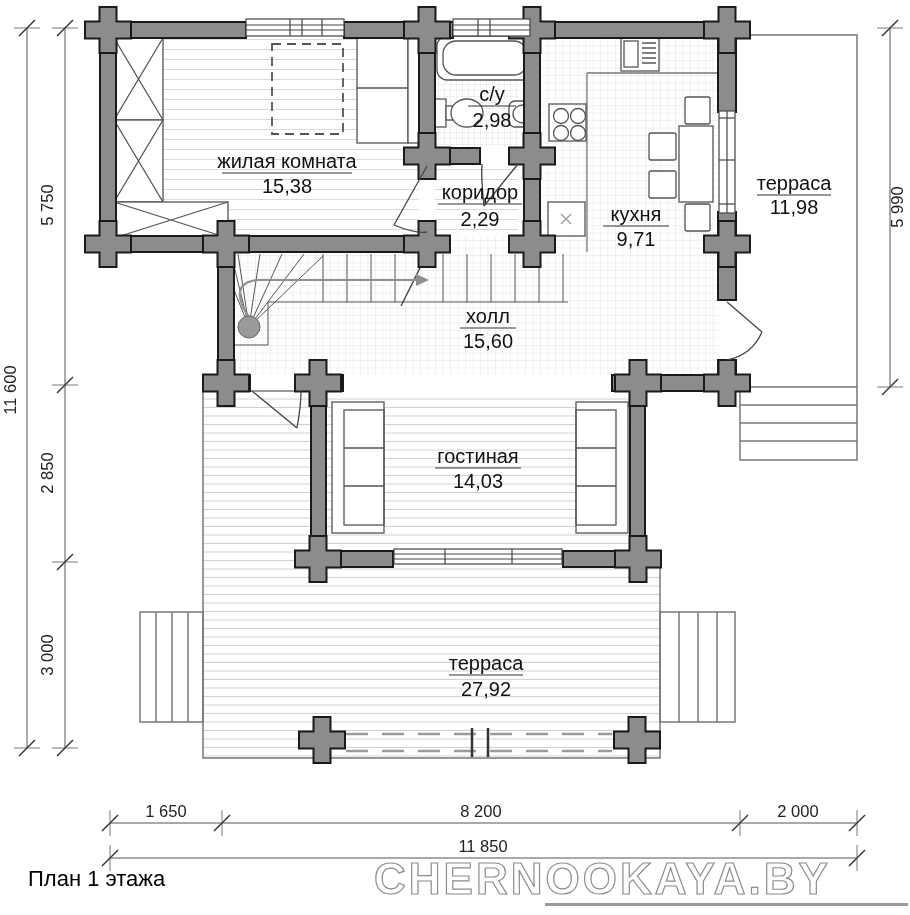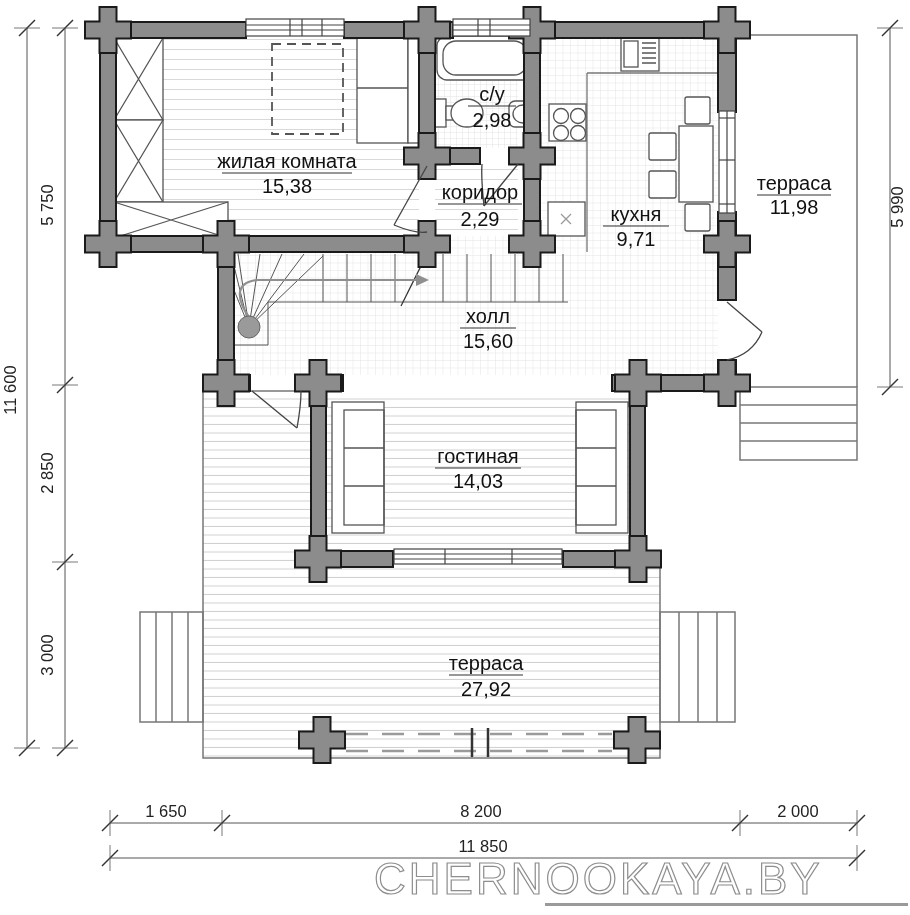--- a/index.html
+++ b/index.html
@@ -3,21 +3,21 @@
 <meta charset="utf-8">
 <style>
   html,body{margin:0;padding:0;background:#fff;}
   .canvas{position:relative;width:910px;height:915px;background:#ffffff;overflow:hidden;
           font-family:"Liberation Sans",sans-serif;}
   .plan-svg{position:absolute;left:0;top:0;}
   .room-name,.room-area{font-family:"Liberation Sans",sans-serif;font-size:20px;fill:#111;}
   .dim-text{font-family:"Liberation Sans",sans-serif;font-size:16.5px;fill:#222;}
   .plan-title{position:absolute;left:28px;top:866px;font-size:22px;color:#000;}
   .watermark{position:absolute;left:374px;top:854px;font-size:44px;letter-spacing:3px;
-             color:#fff;-webkit-text-stroke:1.2px #8e8e8e;font-weight:400;white-space:nowrap;}
+             color:#fff;-webkit-text-stroke:1.2px #8e8e8e;font-weight:700;white-space:nowrap;}
   @supports not (-webkit-text-stroke: 1px #000) {
     .watermark{color:#b3b3b3;}
   }
   .wm-underline{position:absolute;left:545px;top:903px;width:363px;height:3px;background:#9a9a9a;}
 </style>
 </head>
 <body>
 
 <div class="canvas">
 
@@ -390,16 +390,17 @@
     <text class="dim-text" transform="rotate(-90 53 473)" x="53" y="473">2 850</text>
     <text class="dim-text" transform="rotate(-90 53 655)" x="53" y="655">3 000</text>
     <text class="dim-text" transform="rotate(-90 903 207)" x="903" y="207">5 990</text>
     <text class="dim-text" x="166" y="817">1 650</text>
     <text class="dim-text" x="481" y="817">8 200</text>
     <text class="dim-text" x="798" y="817">2 000</text>
     <text class="dim-text" x="483" y="852">11 850</text>
   </g>
 </svg>
 
+<div class="plan-title">План 1 этажа</div>
 <div class="watermark">CHERNOOKAYA.BY</div>
 <div class="wm-underline"></div>
 
 </div>
 
 </body></html>

